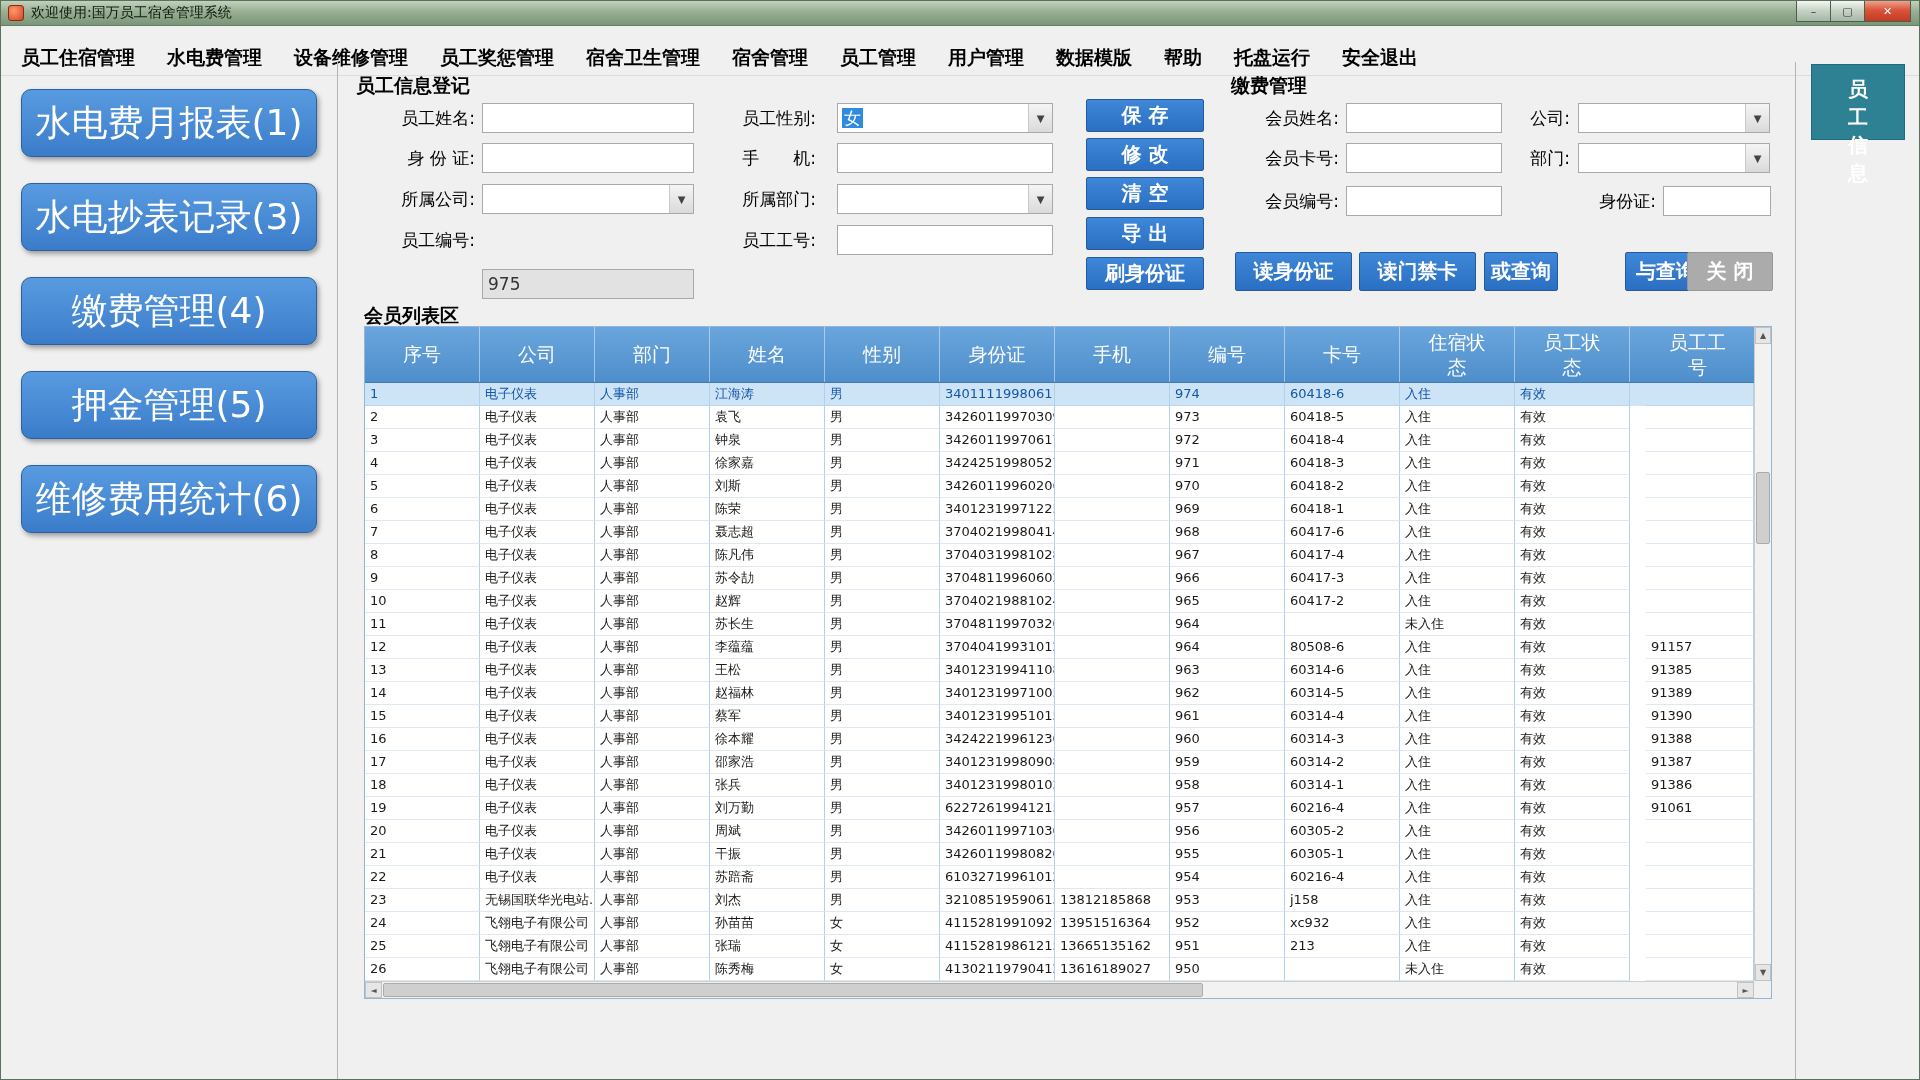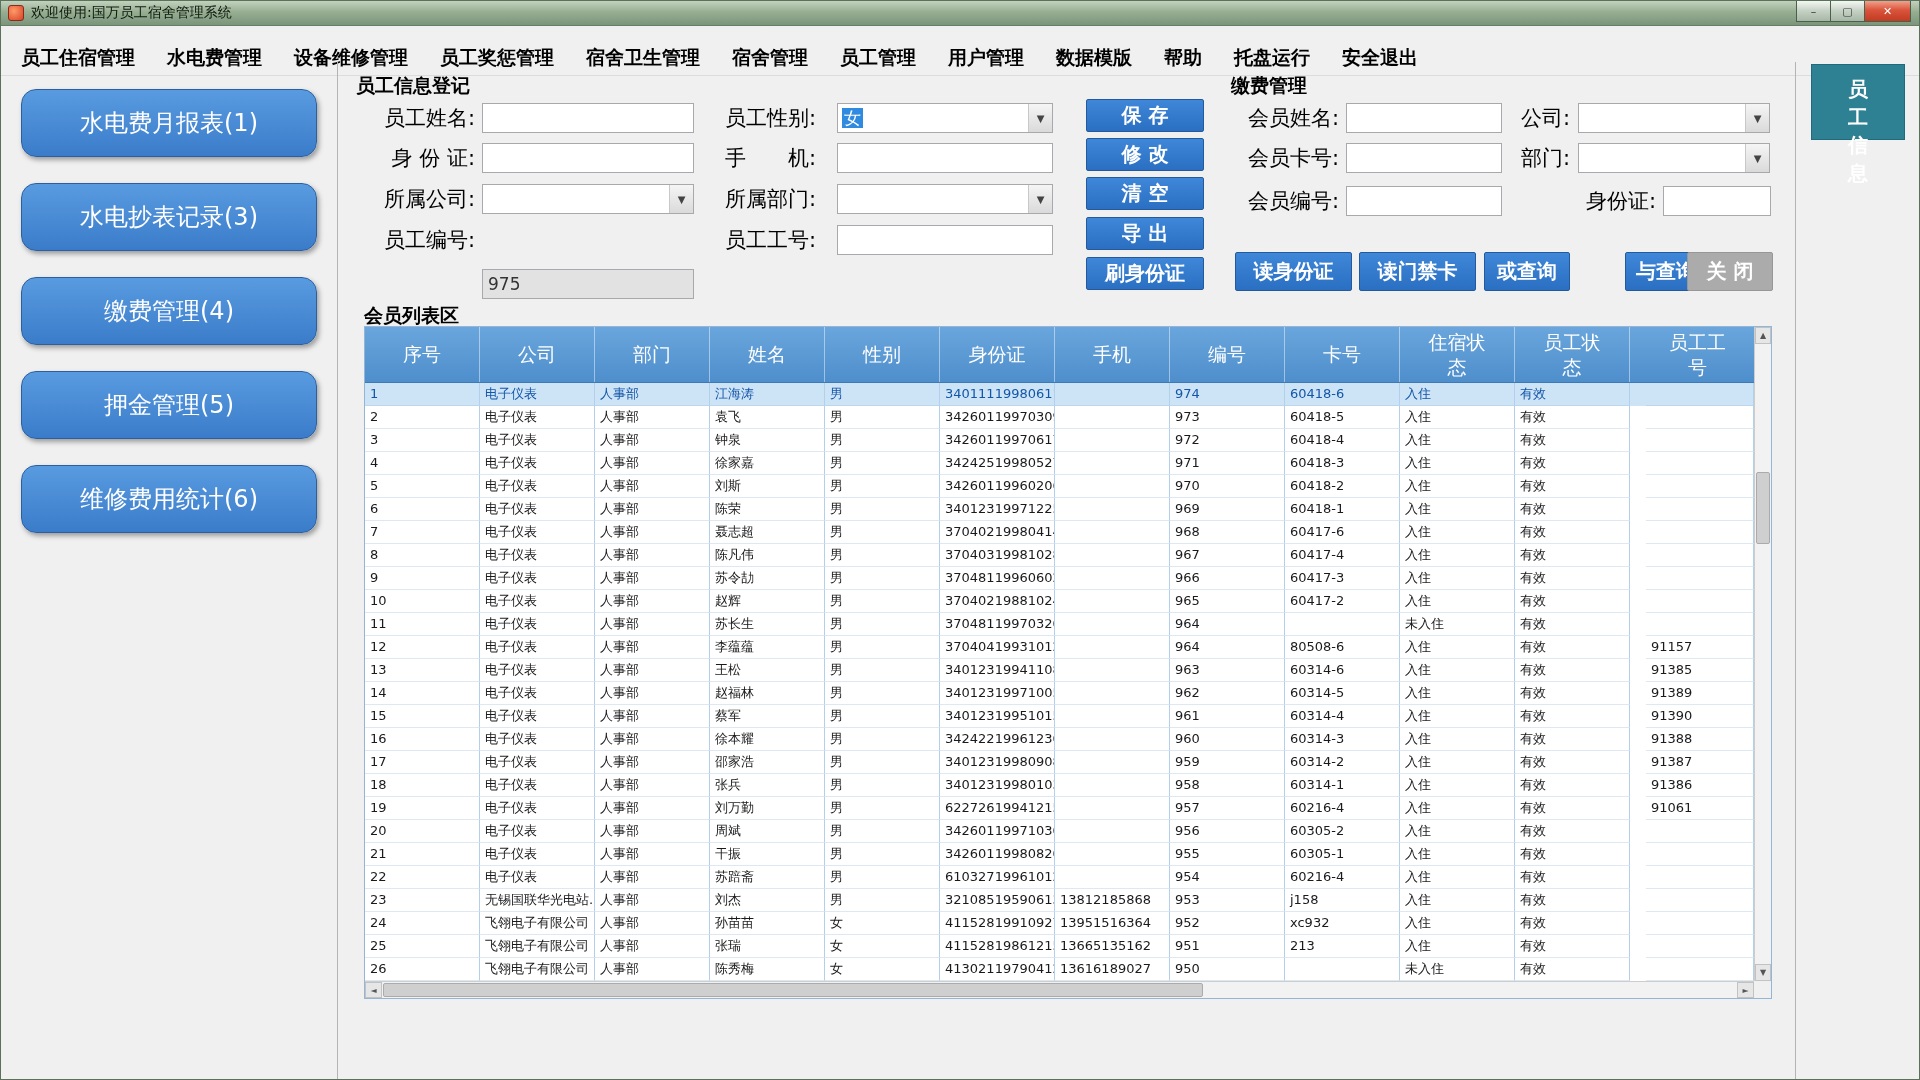--- a/index.html
+++ b/index.html
@@ -21,33 +21,33 @@
   .win-btn.close{width:47px;background:linear-gradient(180deg,#f2a08d,#d9553b 45%,#c23a22);color:#fff;}
 
   
   .menubar{position:absolute;top:25px;left:0;right:0;height:36px;background:#f0f0f0;
     border-bottom:1px solid #dcdcdc;display:flex;align-items:stretch;padding-left:4px;margin-top:14px;}
   .menu-item{padding:0 16px;font-size:19px;font-weight:bold;color:#000;display:flex;align-items:center;cursor:default;white-space:nowrap;}
 
   
   .left-panel{position:absolute;left:0;top:61px;width:337px;bottom:0;border-right:1px solid #b4b4b4;
     padding-top:27px;display:flex;flex-direction:column;align-items:center;gap:26px;}
-  .side-btn{width:296px;height:68px;flex:0 0 68px;border:1px solid #2b5f9e;border-radius:15px;
-    background:linear-gradient(180deg,#599be0 0%,#3b7cca 100%);color:#fff;font-size:24px;
+  .side-btn{width:296px;height:68px;flex:0 0 68px;border:1px solid #2b5f9e;border-radius:10px;
+    background:linear-gradient(180deg,#599be0 0%,#3b7cca 100%);color:#fff;font-size:36px;
     display:flex;align-items:center;justify-content:center;box-shadow:2px 3px 5px rgba(0,0,0,0.35);cursor:pointer;white-space:nowrap;}
 
   
   .right-panel{position:absolute;right:0;top:61px;width:124px;bottom:0;border-left:1px solid #b4b4b4;}
   .info-btn{position:absolute;top:2px;right:14px;width:94px;height:76px;background:#2e8093;
     border:1px solid #1f6a7d;color:#fff;font-size:20px;font-weight:bold;text-align:center;
     padding:10px 29px;line-height:1.4;cursor:pointer;}
 
   
   .sec-title{position:absolute;font-size:19px;font-weight:bold;color:#000;white-space:nowrap;}
-  .flabel{position:absolute;height:30px;line-height:30px;font-size:21px;color:#000;text-align:right;white-space:nowrap;}
+  .flabel{position:absolute;height:30px;line-height:30px;font-size:17px;color:#000;text-align:right;white-space:nowrap;}
 
   
   .tb{position:absolute;height:30px;border:1px solid #a9a9ad;background:#fff;font-size:17px;
     padding:0 5px;font-family:inherit;outline:none;}
   .tb.disabled{background:#e2e2e2;color:#333;}
   .combo{position:absolute;height:30px;border:1px solid #a9a9ad;background:#fff;display:flex;align-items:center;cursor:default;}
   .combo .ctext{flex:1;padding:0 4px;font-size:17px;overflow:hidden;white-space:nowrap;}
   .combo .cbtn{width:24px;height:100%;border-left:1px solid #c8c8c8;
     background:linear-gradient(180deg,#f5f5f5,#dadada);display:flex;align-items:center;justify-content:center;
     font-size:10px;color:#444;flex:0 0 24px;}
@@ -195,21 +195,21 @@
   </div>
 
   <div class="flabel" style="left:1228px;top:185px;width:110px">会员编号:</div>
   <input class="tb" style="left: 1345px; top: 185px; width: 156px;" value="">
 
   <div class="flabel" style="left:1560px;top:185px;width:95px">身份证:</div>
   <input class="tb" style="left: 1662px; top: 185px; width: 108px;" value="">
 
   <div class="q-btn" style="left:1234px;width:117px">读身份证</div>
   <div class="q-btn" style="left:1358px;width:117px">读门禁卡</div>
-  <div class="q-btn" style="left:1483px;width:86px">或查询</div>
+  <div class="q-btn" style="left:1483px;width:74px">或查询</div>
   <div class="q-btn" style="left:1624px;width:82px">与查询</div>
   <div class="q-btn disabled" style="left:1686px;width:86px">关 闭</div>
 
   <div class="sec-title" style="left:363px;top:302px">会员列表区</div>
 
   <div class="table">
     <div class="thead">
         <div class="th">
           <span>序号</span>
         </div>

